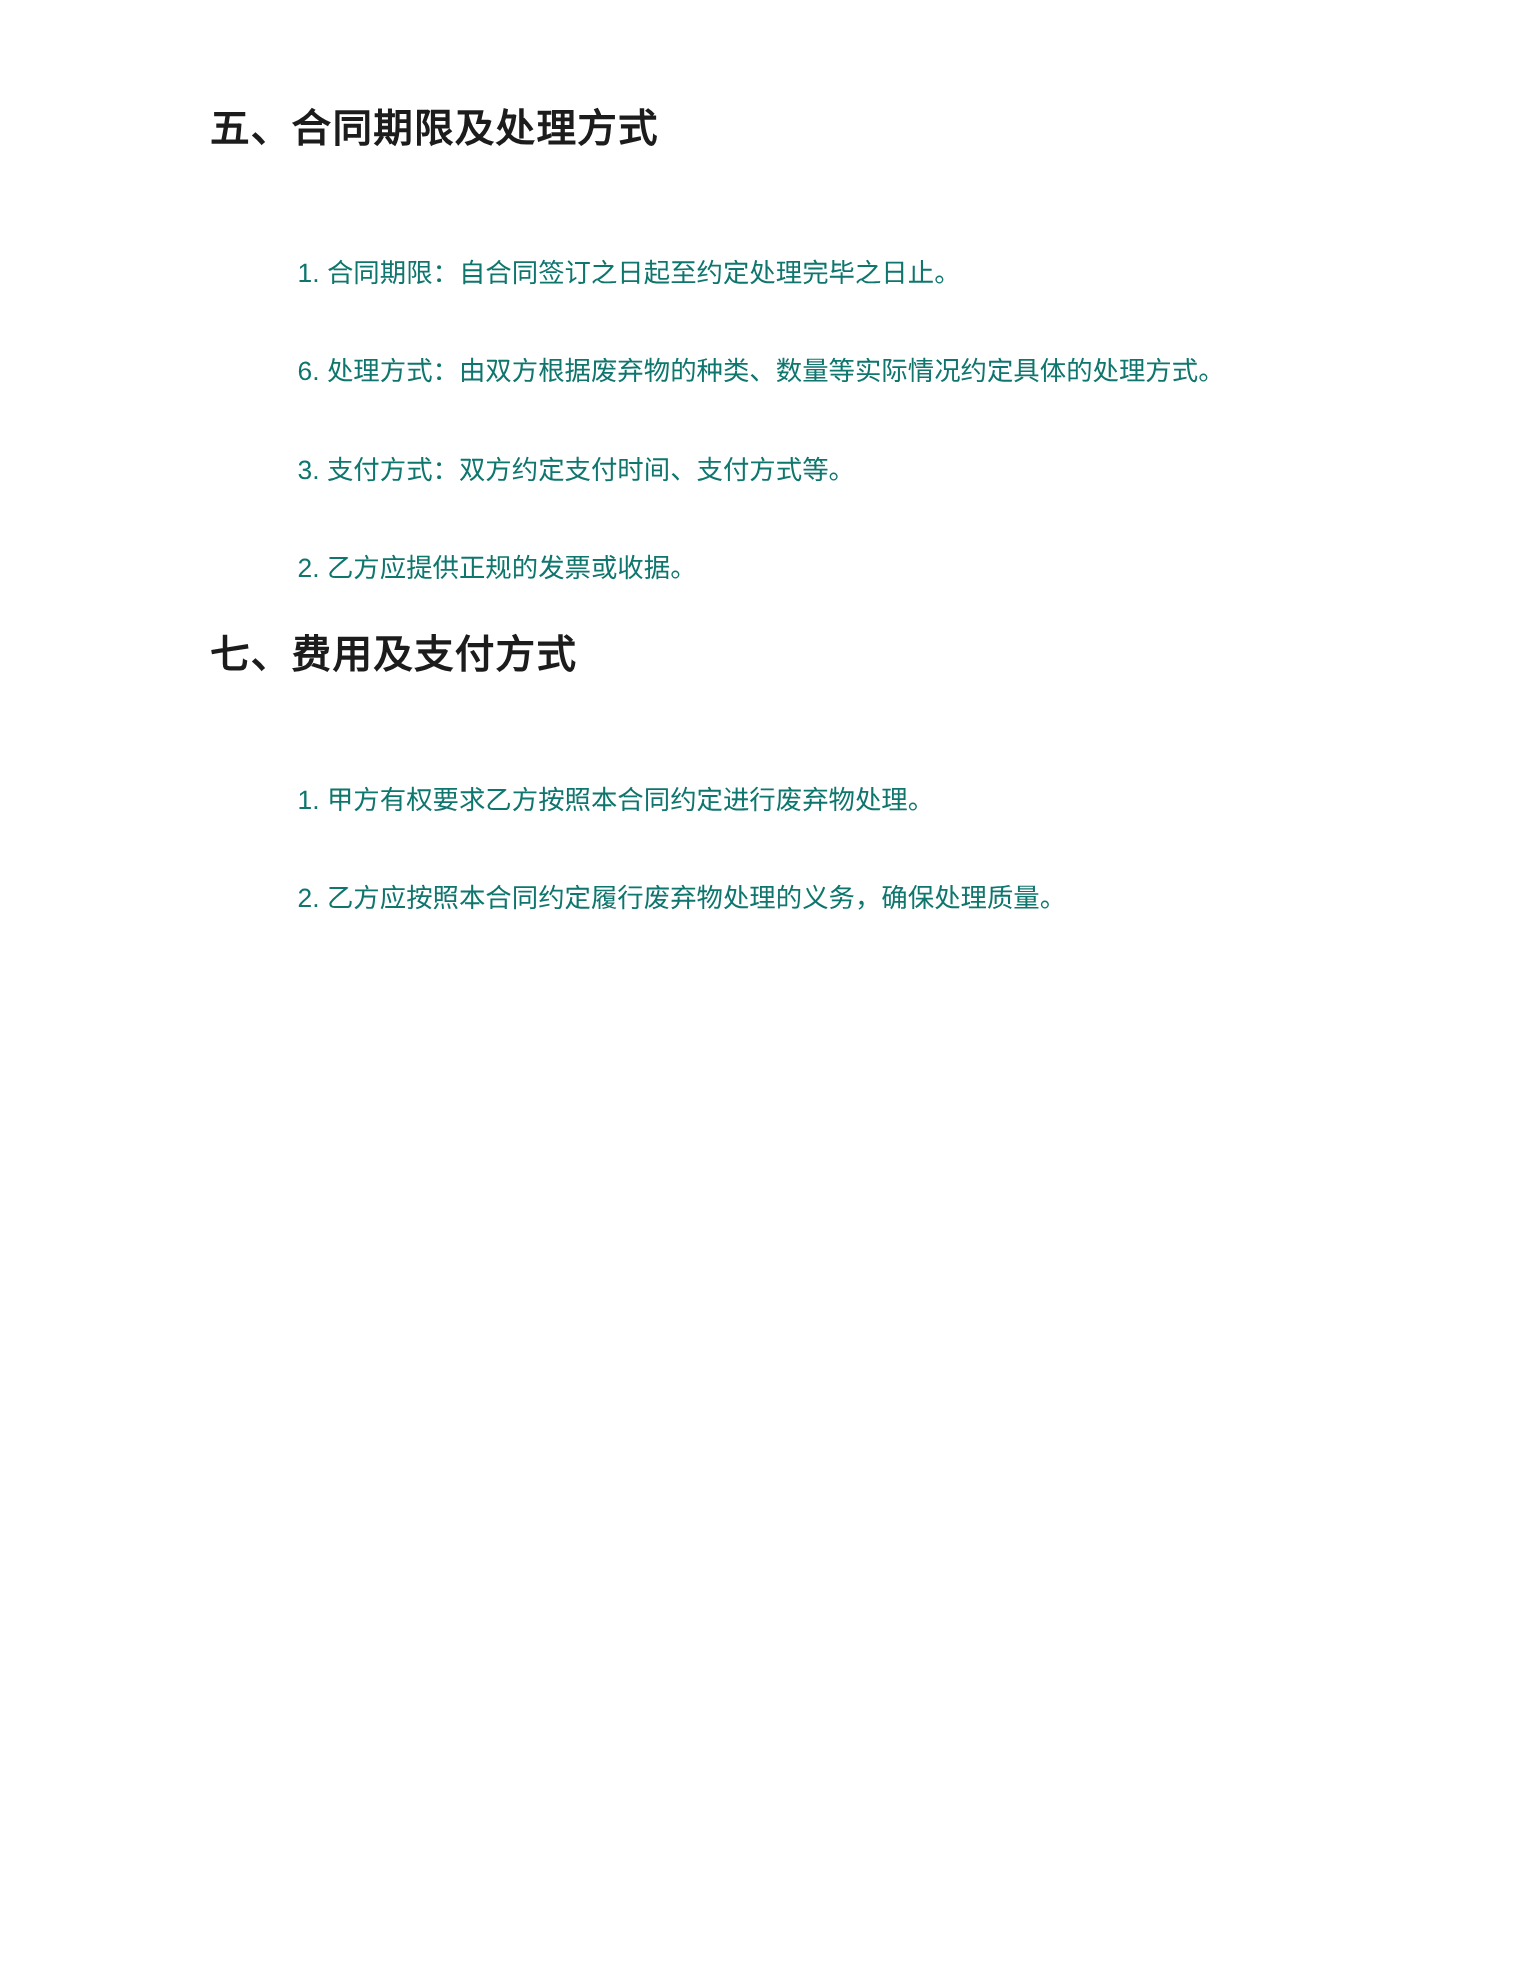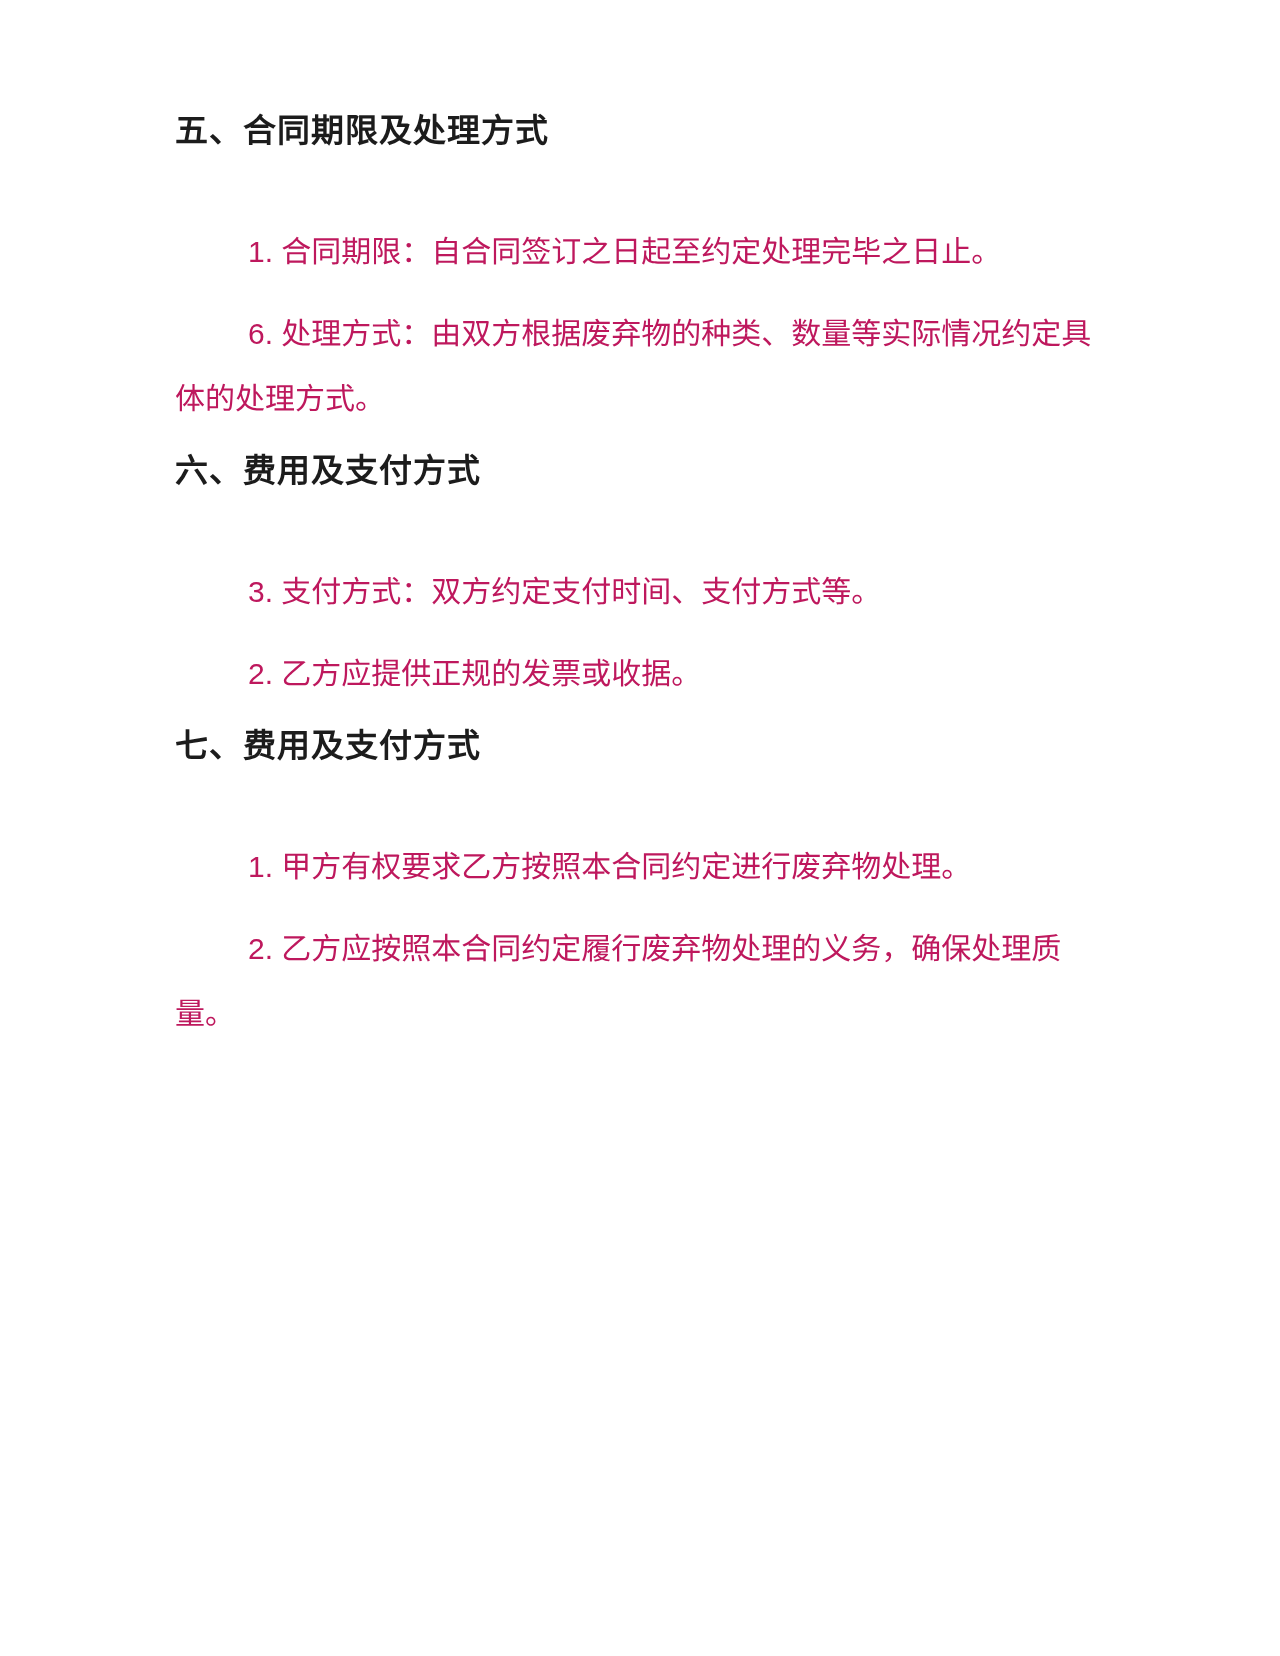--- a/index.html
+++ b/index.html
@@ -10,56 +10,55 @@
   .page {
     position: relative;
     width: 1280px;
     height: 1656px;
     background: #ffffff;
     overflow: hidden;
     font-family: "Liberation Sans", "DejaVu Sans", sans-serif;
   }
   .content {
     box-sizing: content-box;
-    padding: 108px 175px 0 175px;
+    padding: 84px 175px 0 175px;
     width: 930px;
   }
   .section-heading {
     margin: 0 0 65px 0;
     font-size: 33px;
     line-height: 46px;
     font-weight: 700;
     color: #1c1c1c;
     letter-spacing: 1px;
   }
   .clause {
     margin: 0 0 17px 0;
-    font-size: 30px;
+    font-size: 22px;
     line-height: 65px;
     font-weight: 400;
-    color: #be185d;
+    color: #0f766e;
     text-indent: 73px;
     word-break: normal;
     overflow-wrap: break-word;
   }
 </style>
 </head>
 <body>
 
 <div class="page">
   <div class="content">
 
     <section>
       <h2 class="section-heading">五、合同期限及处理方式</h2>
       <p class="clause">1. 合同期限：自合同签订之日起至约定处理完毕之日止。</p>
       <p class="clause">6. 处理方式：由双方根据废弃物的种类、数量等实际情况约定具体的处理方式。</p>
     </section>
 
     <section>
-      <h2 class="section-heading">六、费用及支付方式</h2>
       <p class="clause">3. 支付方式：双方约定支付时间、支付方式等。</p>
       <p class="clause">2. 乙方应提供正规的发票或收据。</p>
     </section>
 
     <section>
       <h2 class="section-heading">七、费用及支付方式</h2>
       <p class="clause">1. 甲方有权要求乙方按照本合同约定进行废弃物处理。</p>
       <p class="clause">2. 乙方应按照本合同约定履行废弃物处理的义务，确保处理质量。</p>
     </section>
 

